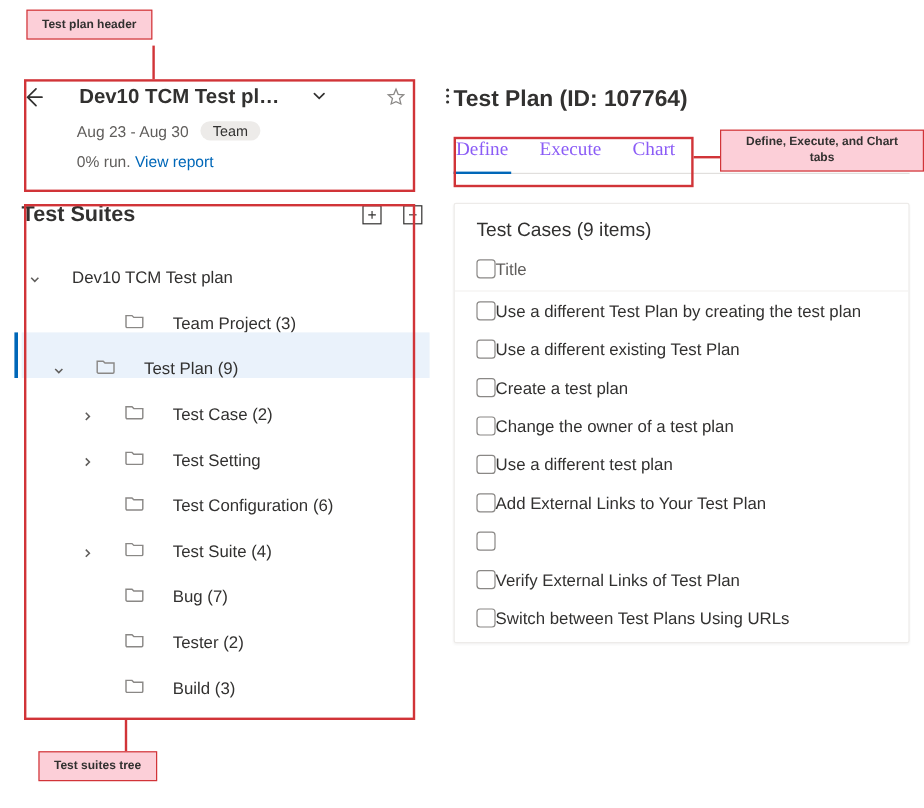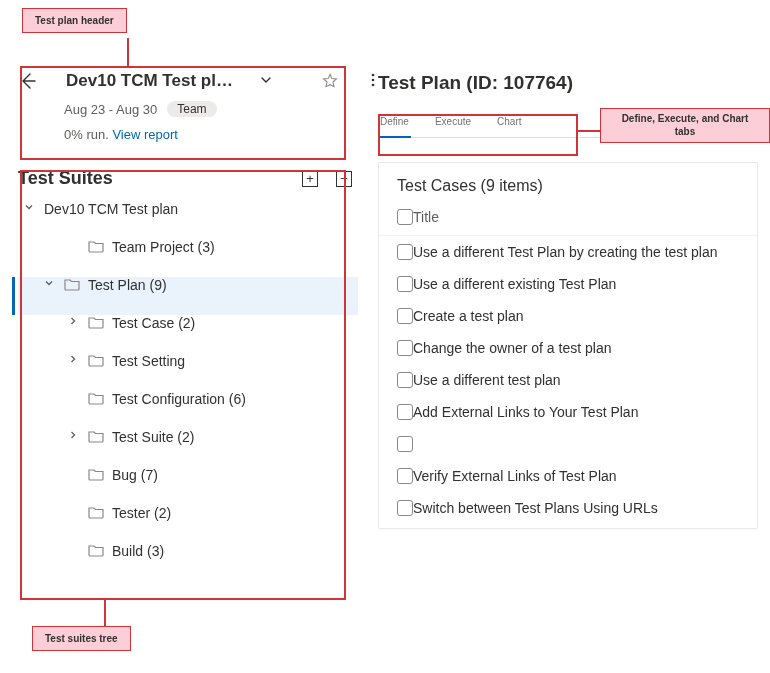--- a/index.html
+++ b/index.html
@@ -98,23 +98,23 @@
   .sq-btn {
     width:16px; height:16px;
     border:1px solid #323130;
     display:flex; align-items:center; justify-content:center;
     font-size:13px; line-height:1;
     cursor:pointer;
   }
   .tree { margin-top: 12px; }
   .tree-row {
     display:flex;
-    align-items:flex-start;
+    align-items:flex-end;
     height: 38px;
-    gap: 8px;
+    gap: 24px;
     cursor:pointer;
     padding-right:8px;
   }
   .tree-row.selected {
     background: #eaf2fb;
     position:relative;
   }
   .tree-row.selected::before {
     content:"";
     position:absolute;
@@ -138,24 +138,25 @@
   }
   .right-title { font-size:19px; font-weight:700; }
   .tabs {
     display:flex;
     gap: 22px;
     margin-top: 14px;
     border-bottom: 1px solid #e1dfdd;
   }
   .tab {
     padding: 8px 2px 10px 2px;
-    font-size: 10px;
-    color: #737373;
+    font-size: 16px;
+    color: #8b5cf6;
     cursor:pointer;
     position:relative;
+    font-family:Liberation Serif, serif;
   }
   .tab.active::after {
     content:"";
     position:absolute;
     left:0; right:0; bottom:-1px;
     height:2px;
     background:#0067b8;
   }
   .cases-card {
     margin-top: 24px;
@@ -301,21 +302,21 @@
         </div>
         <div class="tree-row indent-2">
           <span class="caret">
             <svg width="12" height="12" viewBox="0 0 12 12">
               <path d="M4.5 3 L7.5 6 L4.5 9" stroke="#605e5c" stroke-width="1.3" fill="none"></path>
             </svg>
           </span>
           <span><svg class="folder-icon" viewBox="0 0 16 14">
               <path d="M1 3 h5 l1.5 1.5 H15 V12 a1 1 0 0 1 -1 1 H2 a1 1 0 0 1 -1 -1 Z" fill="none" stroke="#8a8886" stroke-width="1.2"></path>
             </svg></span>
-          <span class="tree-label">Test Suite (2)</span>
+          <span class="tree-label">Test Suite (4)</span>
         </div>
         <div class="tree-row indent-2">
           <span class="caret"></span>
           <span><svg class="folder-icon" viewBox="0 0 16 14">
               <path d="M1 3 h5 l1.5 1.5 H15 V12 a1 1 0 0 1 -1 1 H2 a1 1 0 0 1 -1 -1 Z" fill="none" stroke="#8a8886" stroke-width="1.2"></path>
             </svg></span>
           <span class="tree-label">Bug (7)</span>
         </div>
         <div class="tree-row indent-2">
           <span class="caret"></span>

